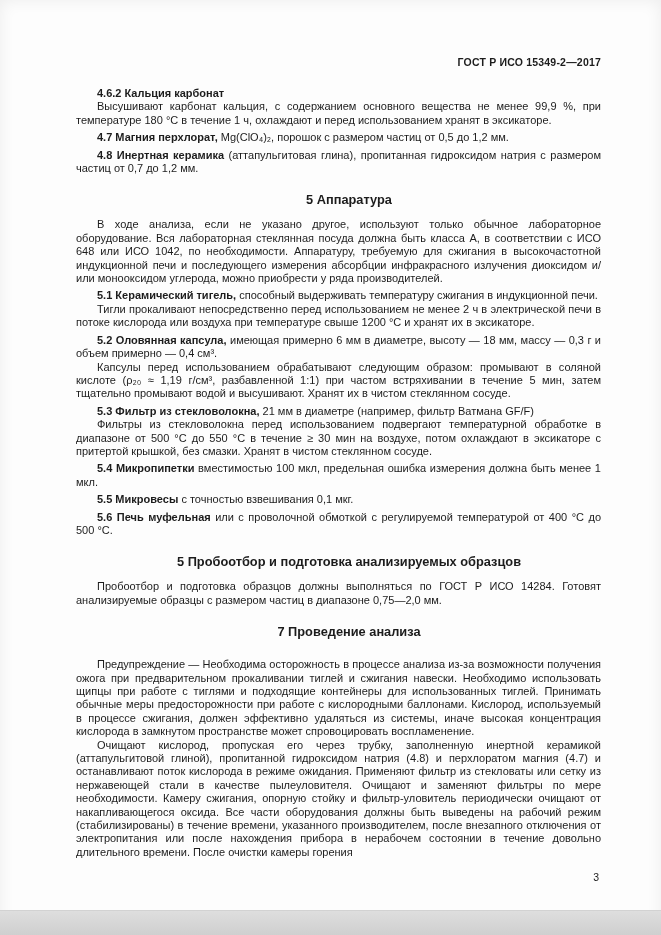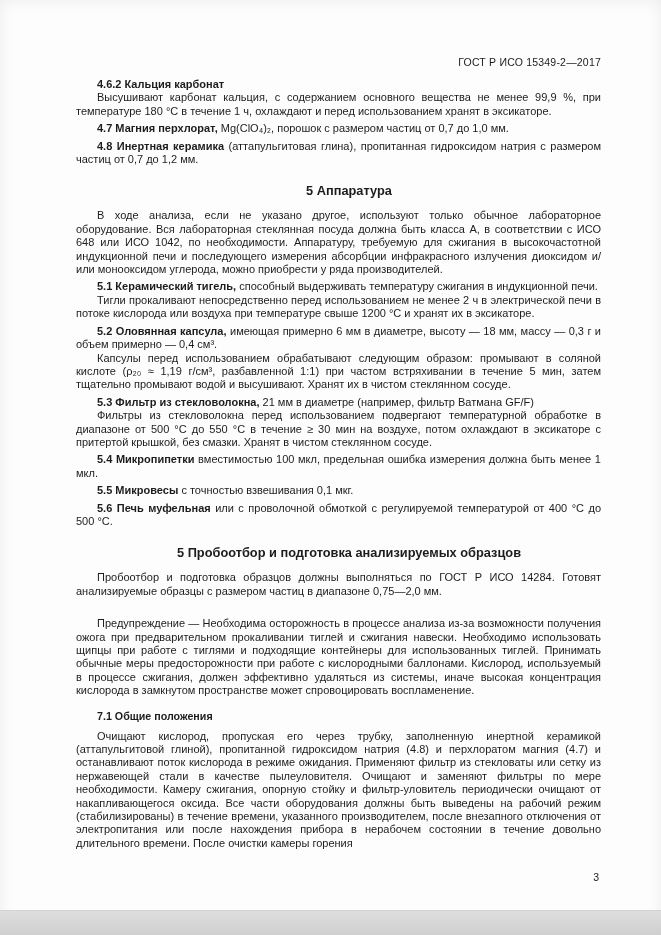--- a/index.html
+++ b/index.html
@@ -12,24 +12,24 @@
   .page {
     position: relative;
     width: 661px; height: 935px;
     background: #fdfdfd;
     box-shadow: inset 0 0 16px rgba(0,0,0,0.07);
     color: #1c1c1c;
   }
   .content { padding: 56px 60px 0 76px; }
   .doc-header {
     text-align: right;
-    font-weight: normal;
+    font-weight: bold;
     font-size: 10.5px;
     letter-spacing: 0.2px;
-    margin-bottom: 10px;
+    margin-bottom: 19px;
   }
   .p {
     font-size: 11px;
     line-height: 13.4px;
     text-align: justify;
     text-indent: 21px;
     margin: 0;
   }
   .term { margin-top: 4px; }
   .b { font-weight: bold; }
@@ -66,21 +66,21 @@
 
 <div class="page">
   <div class="content">
 
     <div class="doc-header">ГОСТ Р ИСО 15349-2—2017</div>
 
     <p class="p term"><span class="b">4.6.2 Кальция карбонат</span></p>
 
     <p class="p">Высушивают карбонат кальция, с содержанием основного вещества не менее 99,9 %, при температуре 180 °С в течение 1 ч, охлаждают и перед использованием хранят в эксикаторе.</p>
 
-    <p class="p term"><span class="b">4.7 Магния перхлорат,</span><span> Mg(ClO₄)₂, порошок с размером частиц от 0,7 до 1,0 мм.</span></p>
+    <p class="p term"><span class="b">4.7 Магния перхлорат,</span><span> Mg(ClO₄)₂, порошок с размером частиц от 0,5 до 1,2 мм.</span></p>
 
     <p class="p term"><span class="b">4.8 Инертная керамика</span><span> (аттапульгитовая глина), пропитанная гидроксидом натрия с размером частиц от 0,7 до 1,2 мм.</span></p>
 
     <h2 class="h2">5 Аппаратура</h2>
 
     <p class="p">В ходе анализа, если не указано другое, используют только обычное лабораторное оборудование. Вся лабораторная стеклянная посуда должна быть класса А, в соответствии с ИСО 648 или ИСО 1042, по необходимости. Аппаратуру, требуемую для сжигания в высокочастотной индукционной печи и последующего измерения абсорбции инфракрасного излучения диоксидом и/или монооксидом углерода, можно приобрести у ряда производителей.</p>
 
     <p class="p term"><span class="b">5.1 Керамический тигель,</span><span> способный выдерживать температуру сжигания в индукционной печи.</span></p>
 
     <p class="p">Тигли прокаливают непосредственно перед использованием не менее 2 ч в электрической печи в потоке кислорода или воздуха при температуре свыше 1200 °С и хранят их в эксикаторе.</p>
@@ -96,24 +96,24 @@
     <p class="p term"><span class="b">5.4 Микропипетки</span><span> вместимостью 100 мкл, предельная ошибка измерения должна быть менее 1 мкл.</span></p>
 
     <p class="p term"><span class="b">5.5 Микровесы</span><span> с точностью взвешивания 0,1 мкг.</span></p>
 
     <p class="p term"><span class="b">5.6 Печь муфельная</span><span> или с проволочной обмоткой с регулируемой температурой от 400 °С до 500 °С.</span></p>
 
     <h2 class="h2">5 Пробоотбор и подготовка анализируемых образцов</h2>
 
     <p class="p">Пробоотбор и подготовка образцов должны выполняться по ГОСТ Р ИСО 14284. Готовят анализируемые образцы с размером частиц в диапазоне 0,75—2,0 мм.</p>
 
+    <h2 class="h2">7 Проведение анализа</h2>
 
     <p class="p warn">Предупреждение — Необходима осторожность в процессе анализа из-за возможности получения ожога при предварительном прокаливании тиглей и сжигания навески. Необходимо использовать щипцы при работе с тиглями и подходящие контейнеры для использованных тиглей. Принимать обычные меры предосторожности при работе с кислородными баллонами. Кислород, используемый в процессе сжигания, должен эффективно удаляться из системы, иначе высокая концентрация кислорода в замкнутом пространстве может спровоцировать воспламенение.</p>
 
-    <h3 class="h3">7.1 Общие положения</h3>
 
     <p class="p">Очищают кислород, пропуская его через трубку, заполненную инертной керамикой (аттапульгитовой глиной), пропитанной гидроксидом натрия (4.8) и перхлоратом магния (4.7) и останавливают поток кислорода в режиме ожидания. Применяют фильтр из стекловаты или сетку из нержавеющей стали в качестве пылеуловителя. Очищают и заменяют фильтры по мере необходимости. Камеру сжигания, опорную стойку и фильтр-уловитель периодически очищают от накапливающегося оксида. Все части оборудования должны быть выведены на рабочий режим (стабилизированы) в течение времени, указанного производителем, после внезапного отключения от электропитания или после нахождения прибора в нерабочем состоянии в течение довольно длительного времени. После очистки камеры горения</p>
 
   </div>
 
   <div class="page-number">3</div>
   <div class="scan-bottom"></div>
 </div>
 
 </body></html>

